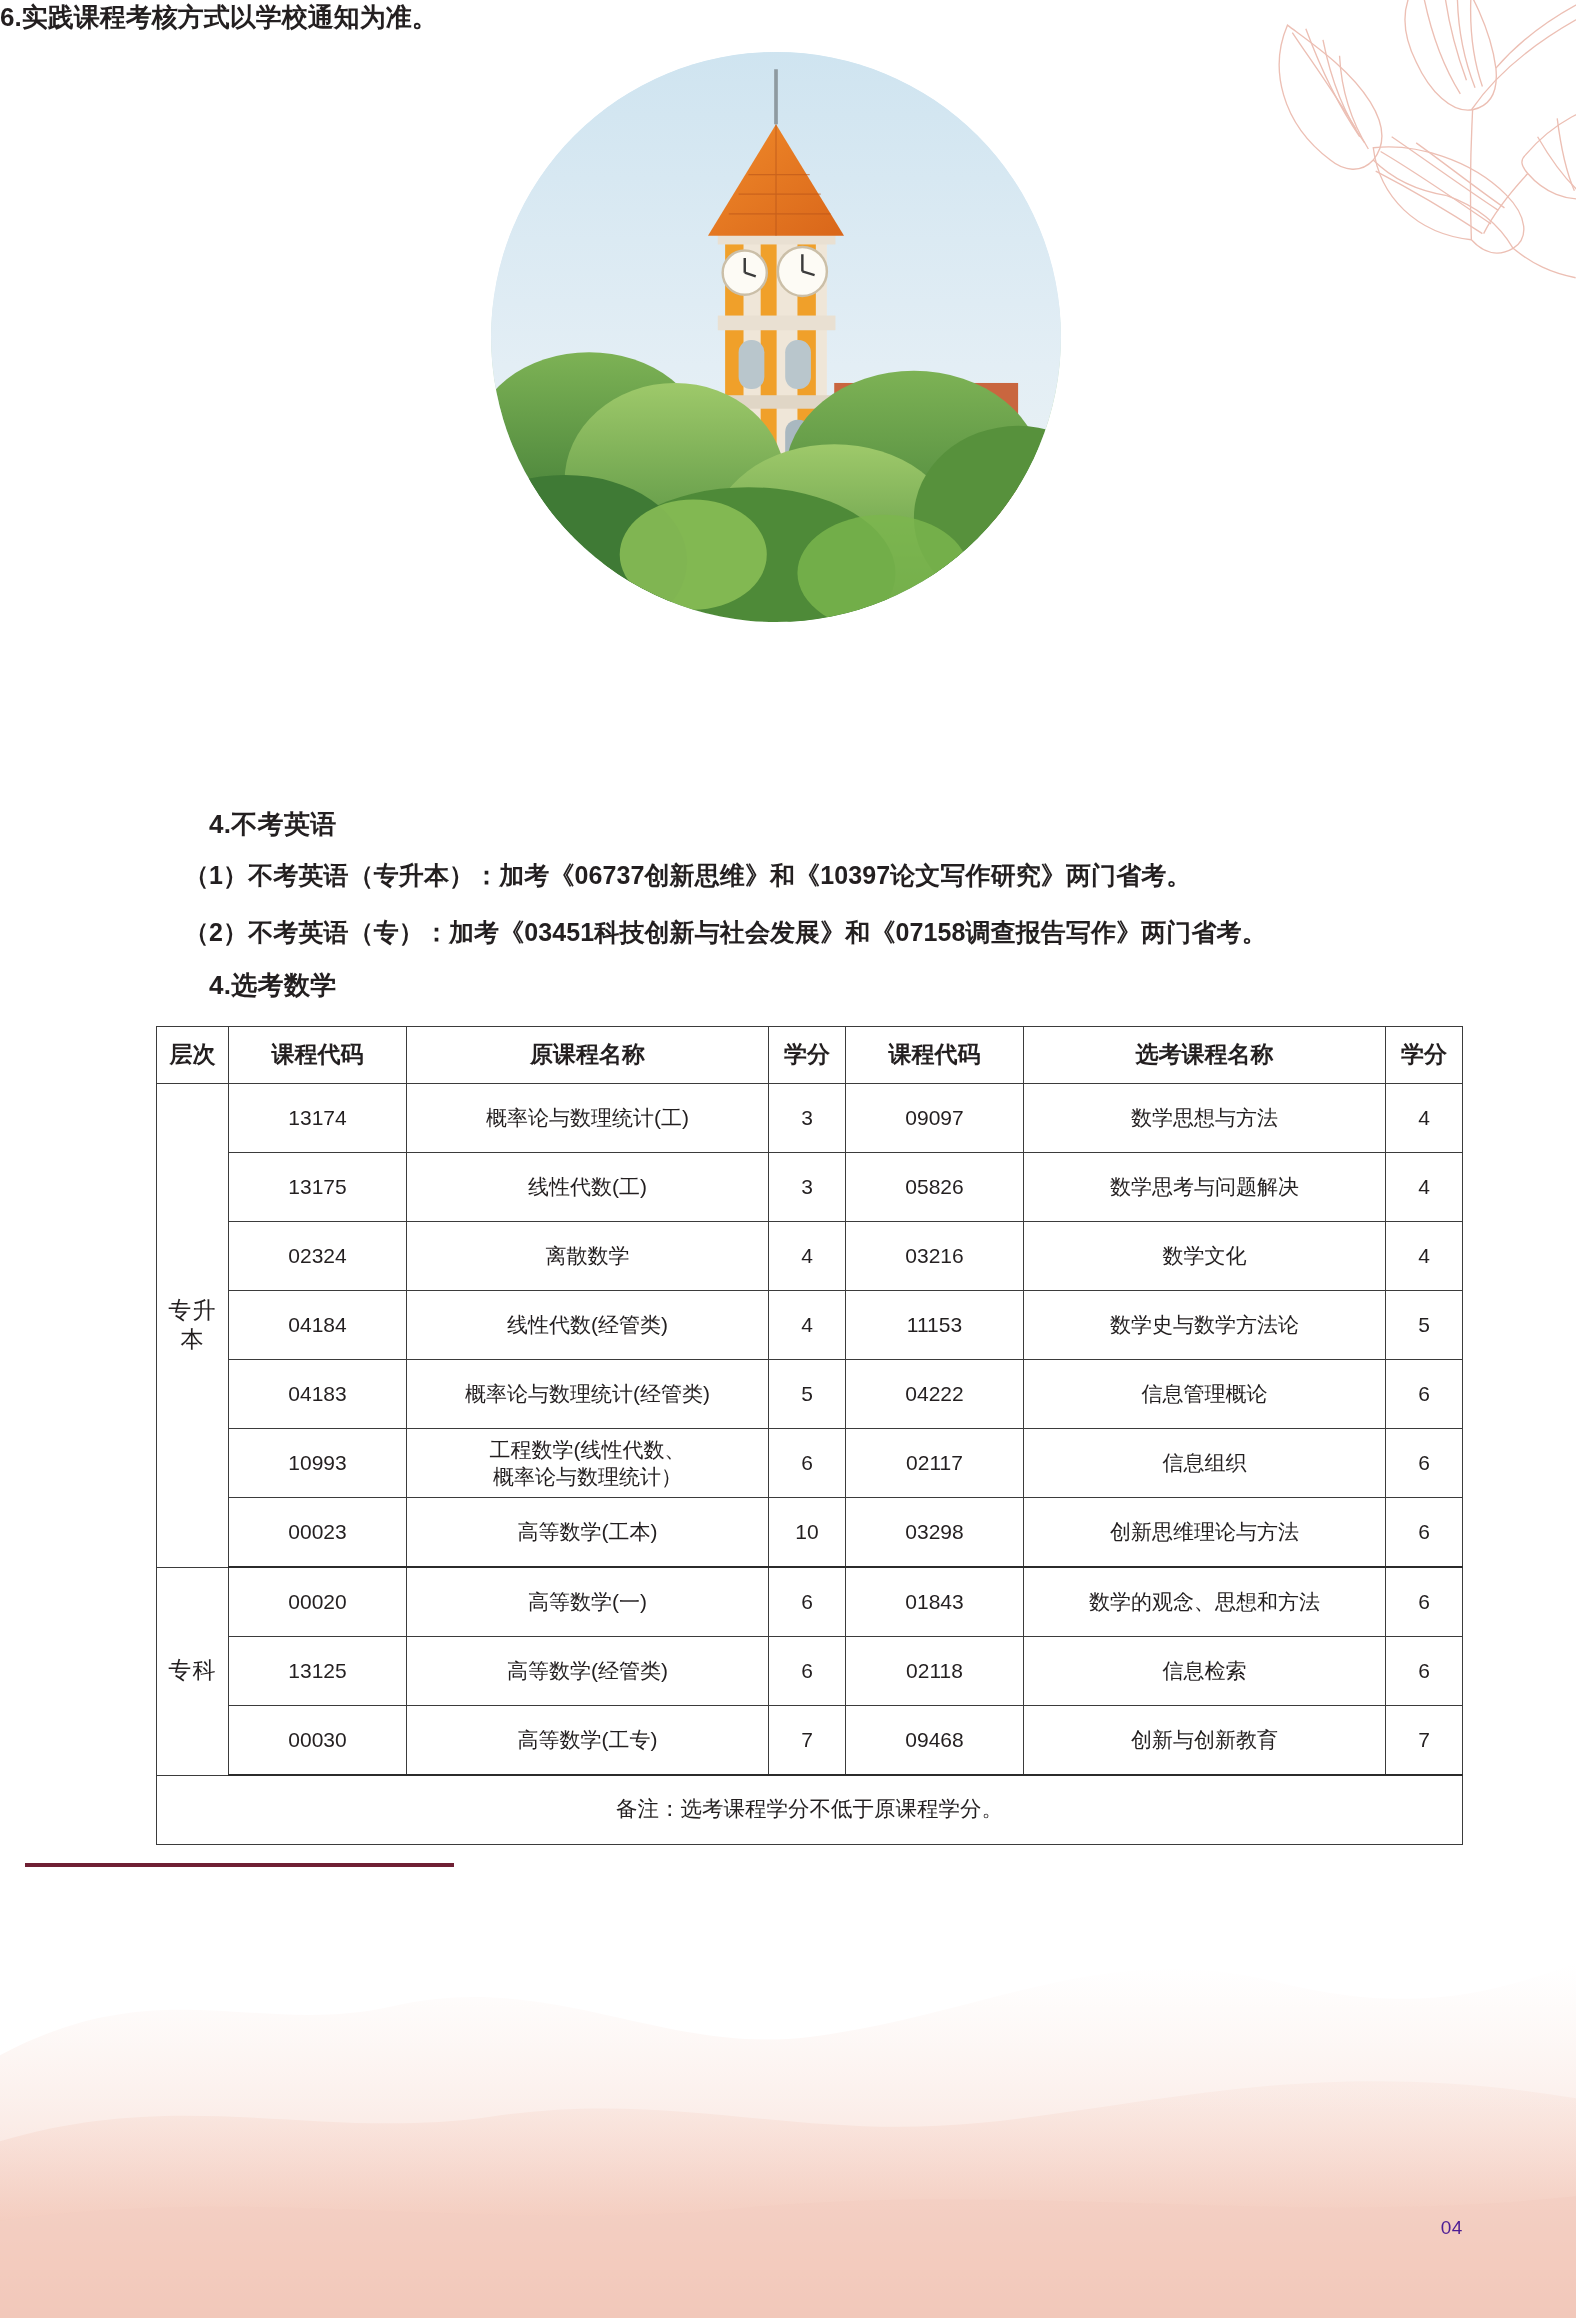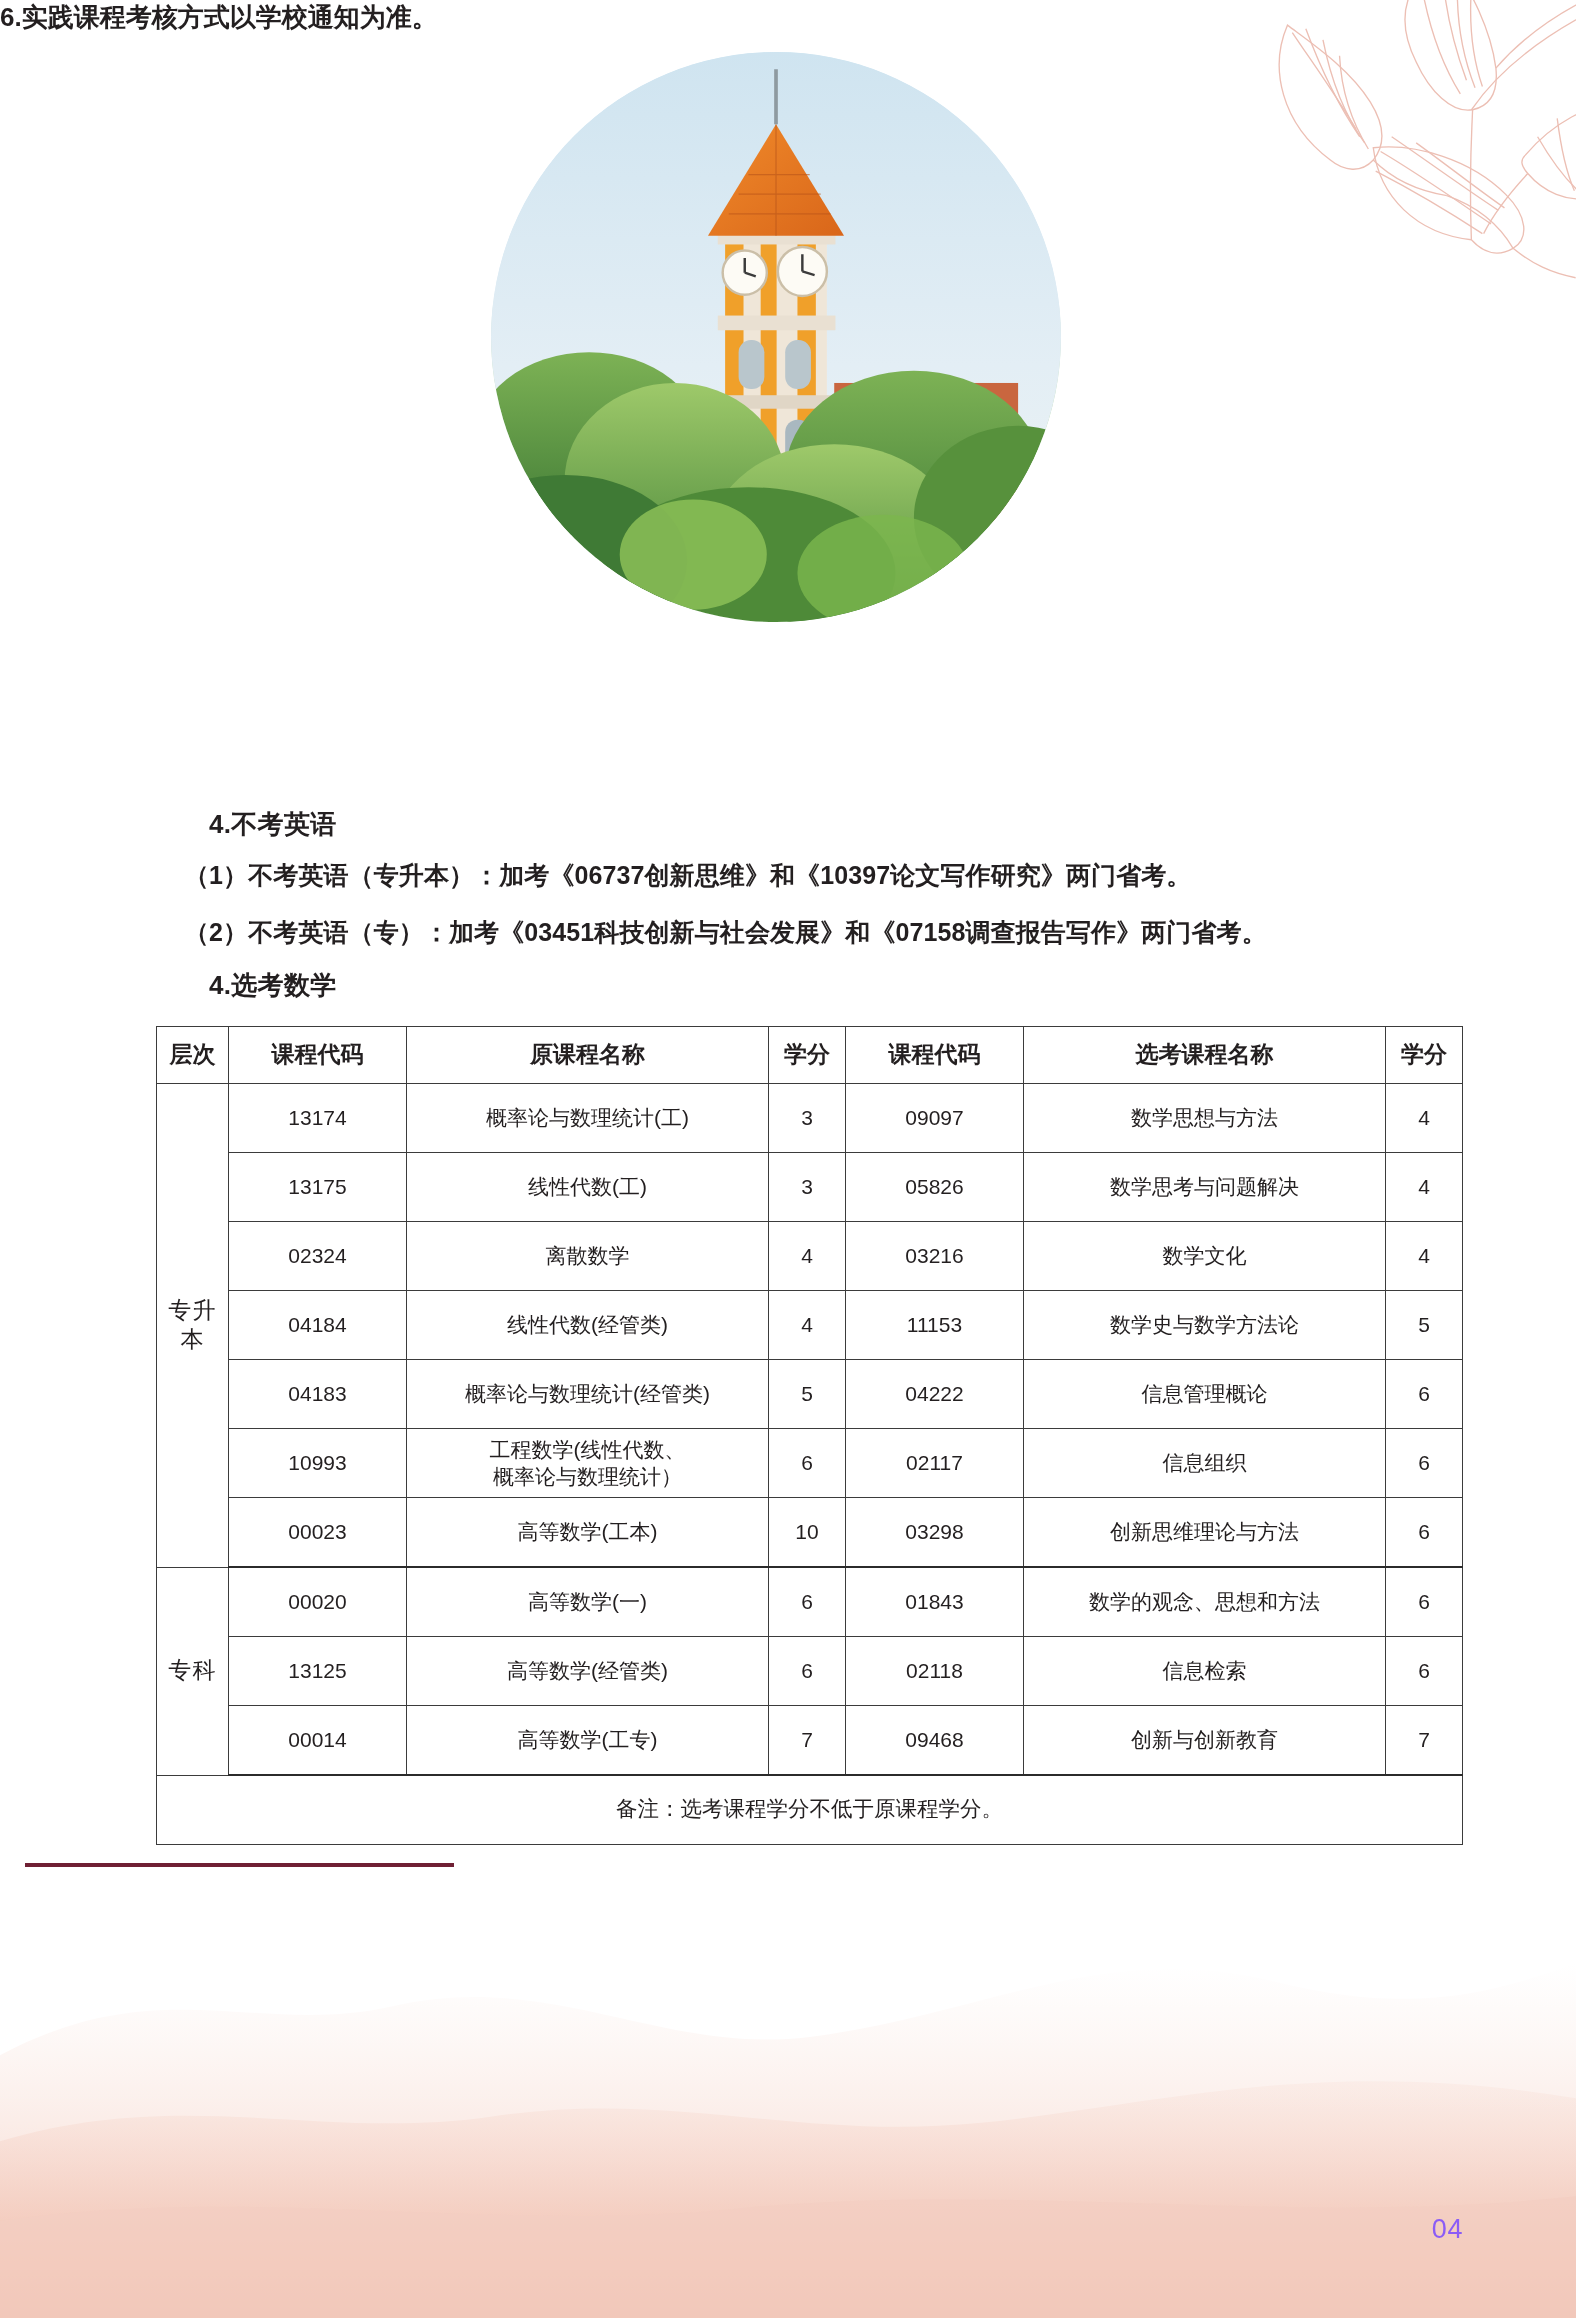--- a/index.html
+++ b/index.html
@@ -133,23 +133,23 @@
     font-size: 21.5px;
   }
 
   
   tr.group-end > td { border-bottom: 2.5px solid #2b2b2b; }
 
   
   .page-num {
     position: absolute;
     right: 113px;
-    bottom: 74px;
-    font-size: 27px;
-    color: #8b5cf6;
+    bottom: 80px;
+    font-size: 19px;
+    color: #4c1d95;
     letter-spacing: 0.6px;
   }
 </style>
 </head>
 <body>
 
 <div class="page">
 
   <svg class="ginkgo" viewBox="0 0 760 820" fill="none">
     <g stroke="#e9b4a7" stroke-width="2.2" fill="none">
@@ -389,21 +389,21 @@
         </tr>
         <tr>
           <td>13125</td>
           <td>高等数学(经管类)</td>
           <td>6</td>
           <td>02118</td>
           <td>信息检索</td>
           <td>6</td>
         </tr>
         <tr class="group-end">
-          <td>00014</td>
+          <td>00030</td>
           <td>高等数学(工专)</td>
           <td>7</td>
           <td>09468</td>
           <td>创新与创新教育</td>
           <td>7</td>
         </tr>
 
         <tr class="note-row">
           <td colspan="7">备注：选考课程学分不低于原课程学分。</td>
         </tr>

